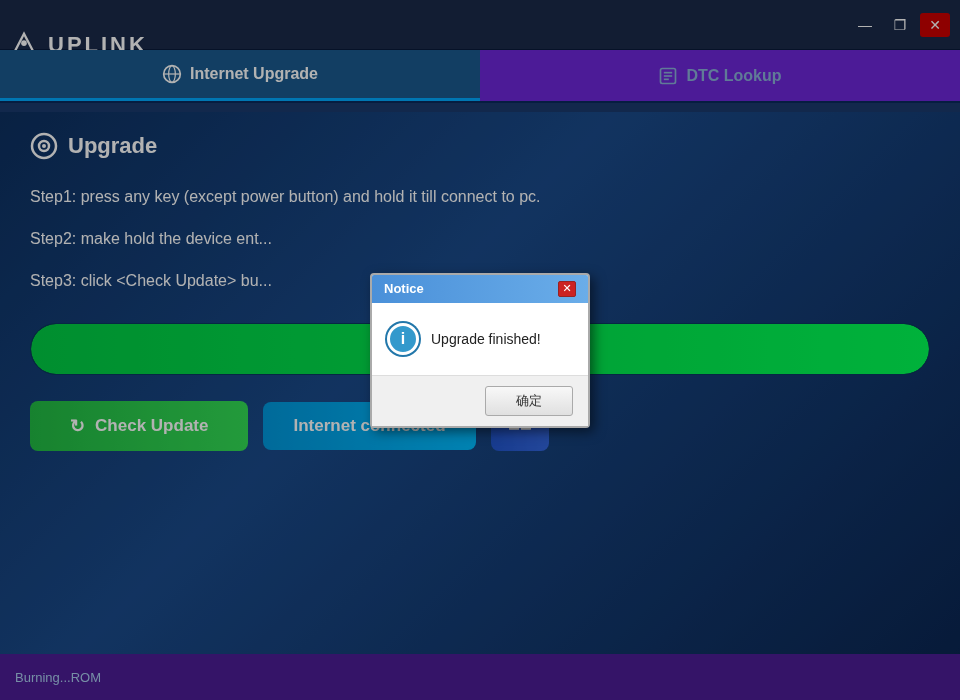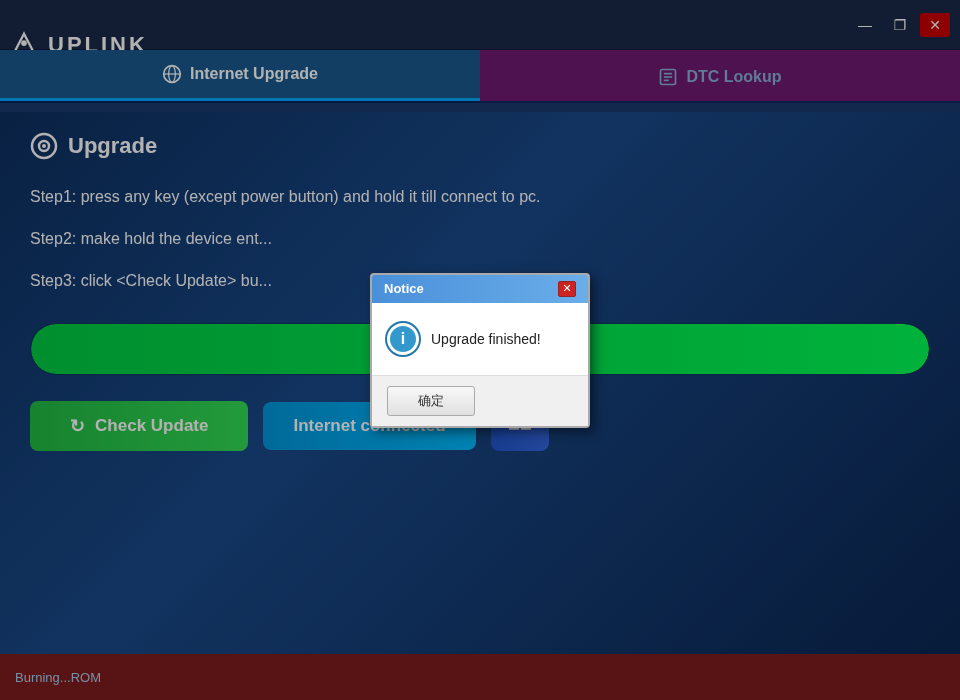--- a/index.html
+++ b/index.html
@@ -56,24 +56,23 @@
       align-items: center;
       justify-content: center;
     }
     .title-btn.close {
       background: #cc0000;
       border-radius: 3px;
     }
 
     
     .tabbar {
-      background: #701a75;
+      background: #6d28d9;
       display: flex;
       border-bottom: 2px solid #0a2a5e;
-      align-items: flex-end;
     }
     .tab {
       flex: 1;
       padding: 14px 20px;
       color: #8ab0d8;
       font-size: 16px;
       font-weight: bold;
       cursor: pointer;
       display: flex;
       align-items: center;
@@ -175,21 +174,21 @@
       cursor: pointer;
     }
 
     
     .statusbar {
       position: absolute;
       bottom: 0;
       left: 0;
       right: 0;
       height: 46px;
-      background: #7f1d1d;
+      background: #4c1d95;
       display: flex;
       align-items: center;
       padding: 16px 15px;
     }
     .status-text {
       color: #aaccee;
       font-size: 13px;
     }
 
     
@@ -257,21 +256,21 @@
       font-weight: bold;
       flex-shrink: 0;
     }
     .modal-message {
       color: #222;
       font-size: 14px;
     }
     .modal-footer {
       padding: 10px 15px;
       display: flex;
-      justify-content: flex-start;
+      justify-content: flex-end;
       background: #f0f0f0;
       border-top: 1px solid #ddd;
     }
     .modal-ok-btn {
       background: linear-gradient(180deg, #f8f8f8, #e0e0e0);
       border: 1px solid #aaa;
       border-radius: 3px;
       padding: 5px 30px;
       font-size: 13px;
       cursor: pointer;

